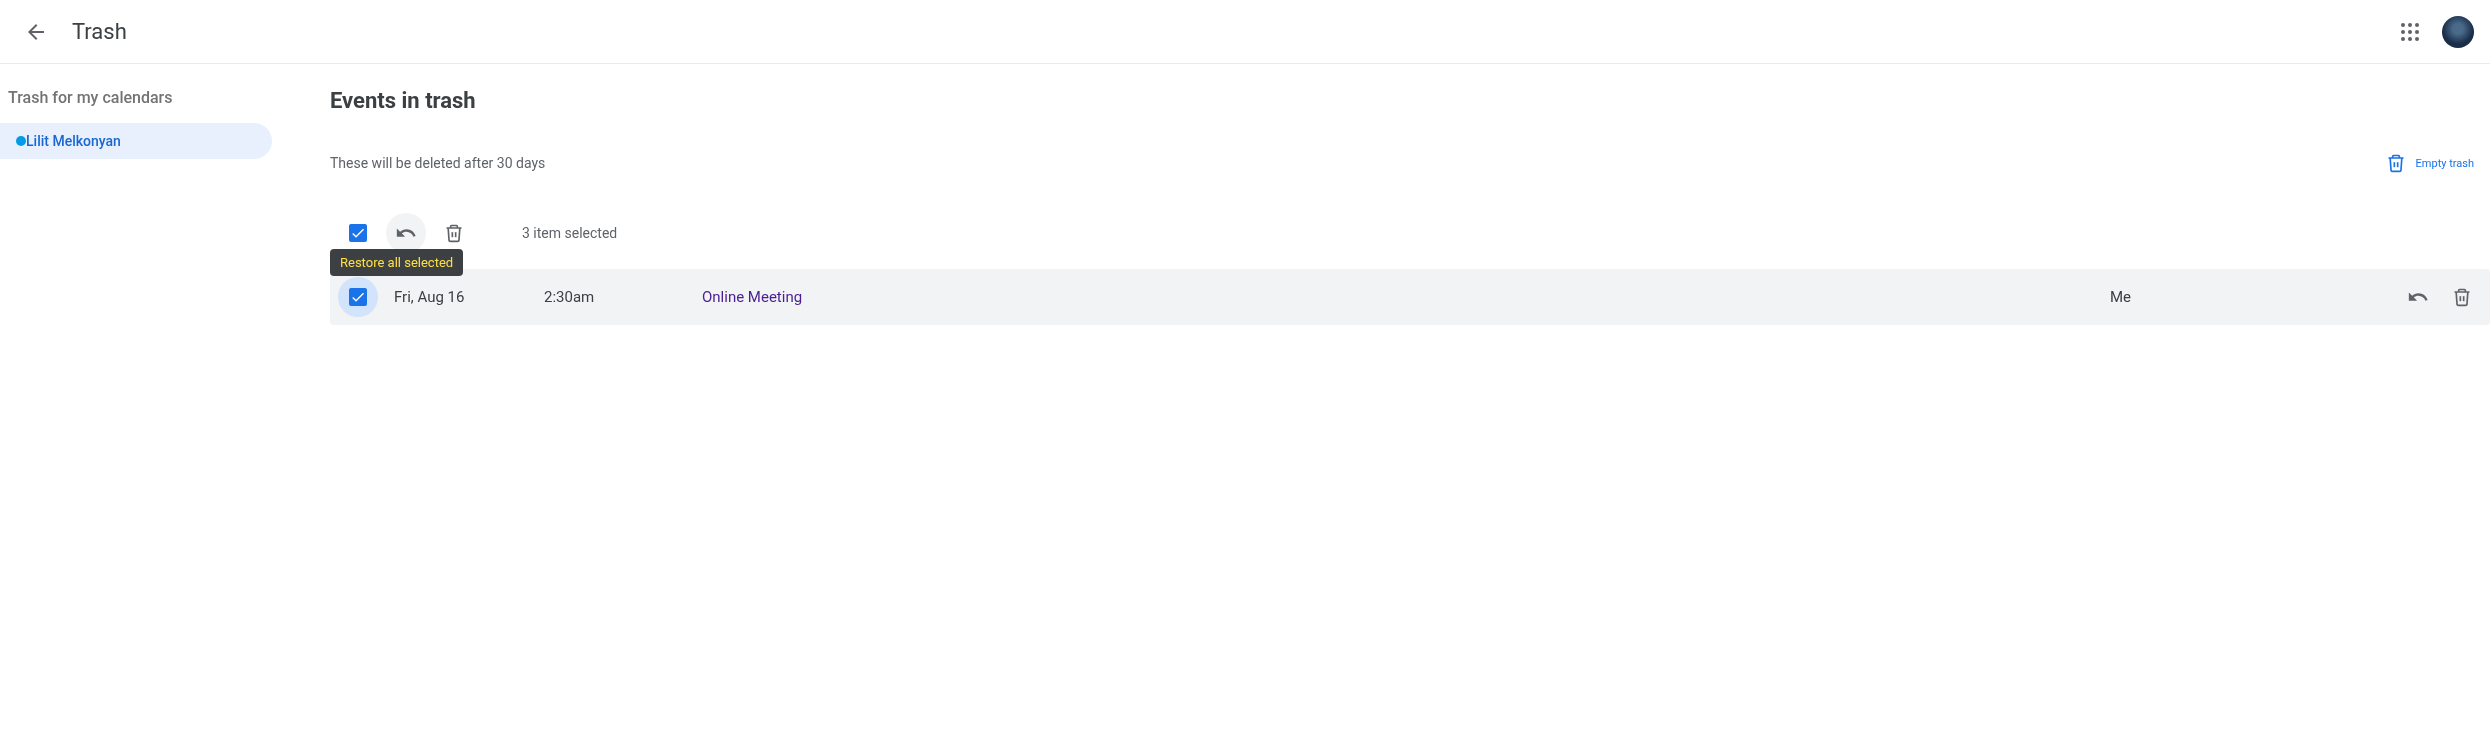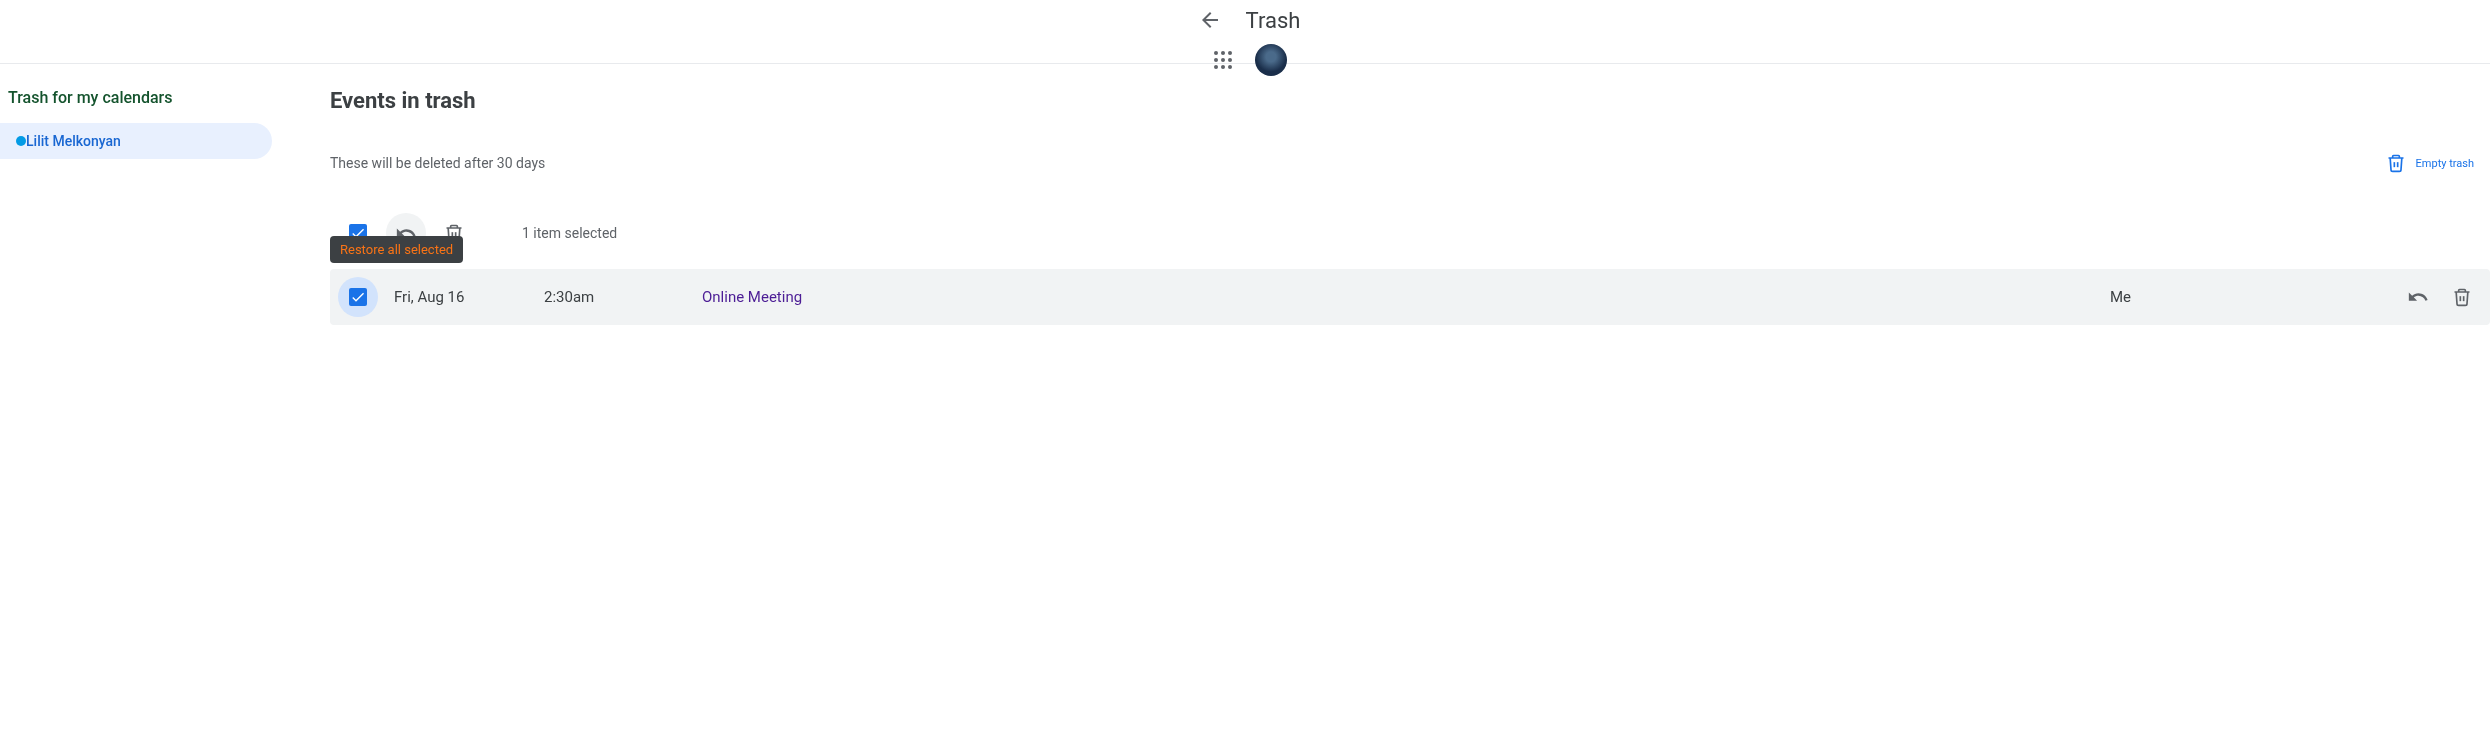--- a/index.html
+++ b/index.html
@@ -8,25 +8,24 @@
       box-sizing: border-box;
       font-family: 'Google Sans', Roboto, Arial, sans-serif;
     }
     body {
       background: #fff;
       color: #202124;
     }
     .header {
       display: flex;
       align-items: center;
-      padding: 0 16px;
+      padding: 8px 16px;
       height: 64px;
       border-bottom: 1px solid #e8eaed;
       justify-content: space-between;
-      flex-direction: column;
     }
     .header-left {
       display: flex;
       align-items: center;
       gap: 16px;
     }
     .back-btn {
       width: 40px;
       height: 40px;
       border-radius: 50%;
@@ -70,21 +69,21 @@
       display: flex;
     }
     .sidebar {
       width: 280px;
       padding-top: 24px;
       flex-shrink: 0;
     }
     .sidebar-title {
       font-size: 16px;
       font-weight: 500;
-      color: #14532d;
+      color: #737373;
       padding: 0 16px 16px 8px;
     }
     .sidebar-item {
       display: flex;
       align-items: center;
       padding: 10px 16px;
       border-radius: 0 22px 22px 0;
       cursor: pointer;
       margin-right: 8px;
     }
@@ -175,25 +174,25 @@
       background: #f1f3f4;
     }
     .selection-text {
       font-size: 14px;
       color: #5f6368;
       margin-left: 40px;
     }
     .tooltip {
       position: absolute;
       background: #3c4043;
-      color: #f97316;
+      color: #fde047;
       font-size: 13px;
       padding: 6px 10px;
       border-radius: 4px;
-      top: 31px;
+      top: 44px;
       left: 0px;
       white-space: nowrap;
       z-index: 10;
     }
     .event-row {
       display: flex;
       align-items: center;
       background: #f1f3f4;
       padding: 8px;
       border-radius: 4px;
@@ -304,21 +303,21 @@
           <path d="M12.5 8c-2.65 0-5.05.99-6.9 2.6L2 7v9h9l-3.62-3.62c1.39-1.16 3.16-1.88 5.12-1.88 3.54 0 6.55 2.31 7.6 5.5l2.37-.78C21.08 11.03 17.15 8 12.5 8z"></path>
         </svg>
       </button>
       <button class="icon-btn">
         <svg width="20" height="20" viewBox="0 0 24 24" fill="none" stroke="#5f6368" stroke-width="2">
           <path d="M3 6h18M8 6V4a1 1 0 011-1h6a1 1 0 011 1v2M19 6l-1 14a2 2 0 01-2 2H8a2 2 0 01-2-2L5 6"></path>
           <line x1="10" y1="11" x2="10" y2="17"></line>
           <line x1="14" y1="11" x2="14" y2="17"></line>
         </svg>
       </button>
-      <span class="selection-text">1 item selected</span>
+      <span class="selection-text">3 item selected</span>
       <div class="tooltip">Restore all selected</div>
     </div>
 
     <div class="event-row">
       <div class="row-check-wrap">
         <div class="checkbox checked">
           <svg width="16" height="16" viewBox="0 0 24 24" fill="#fff">
             <path d="M9 16.17L4.83 12l-1.42 1.41L9 19 21 7l-1.41-1.41z"></path>
           </svg>
         </div>

